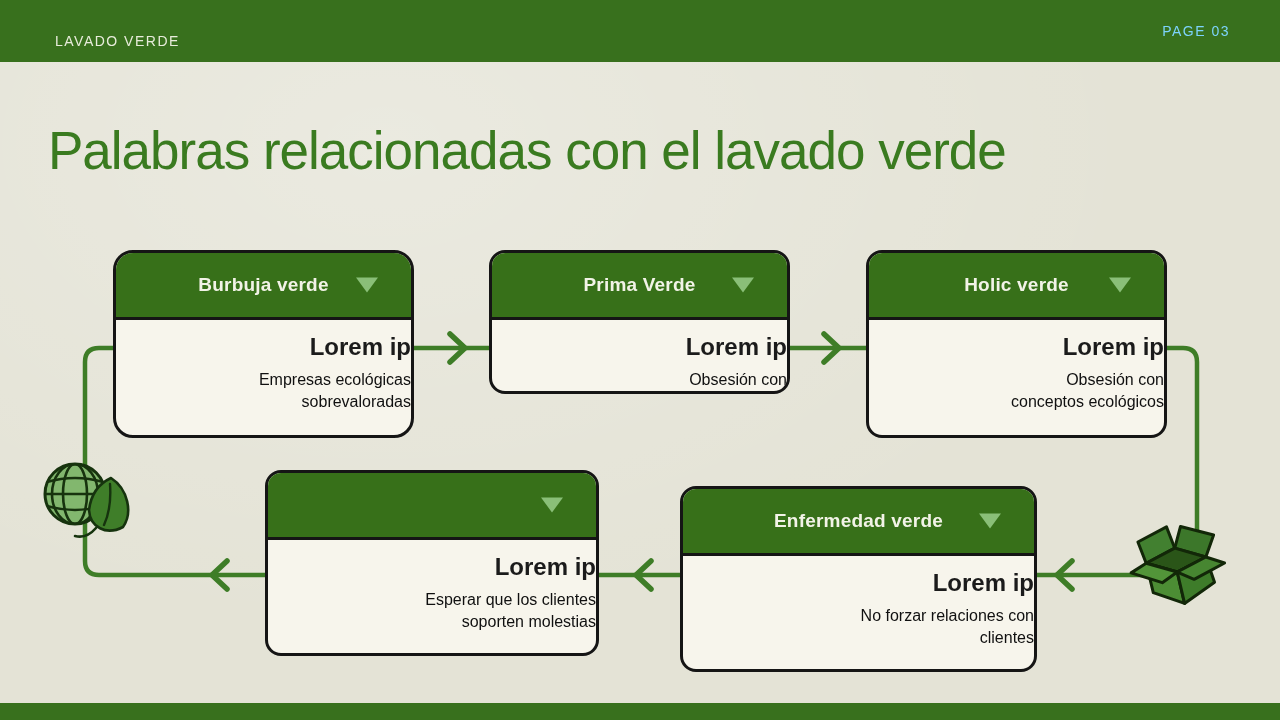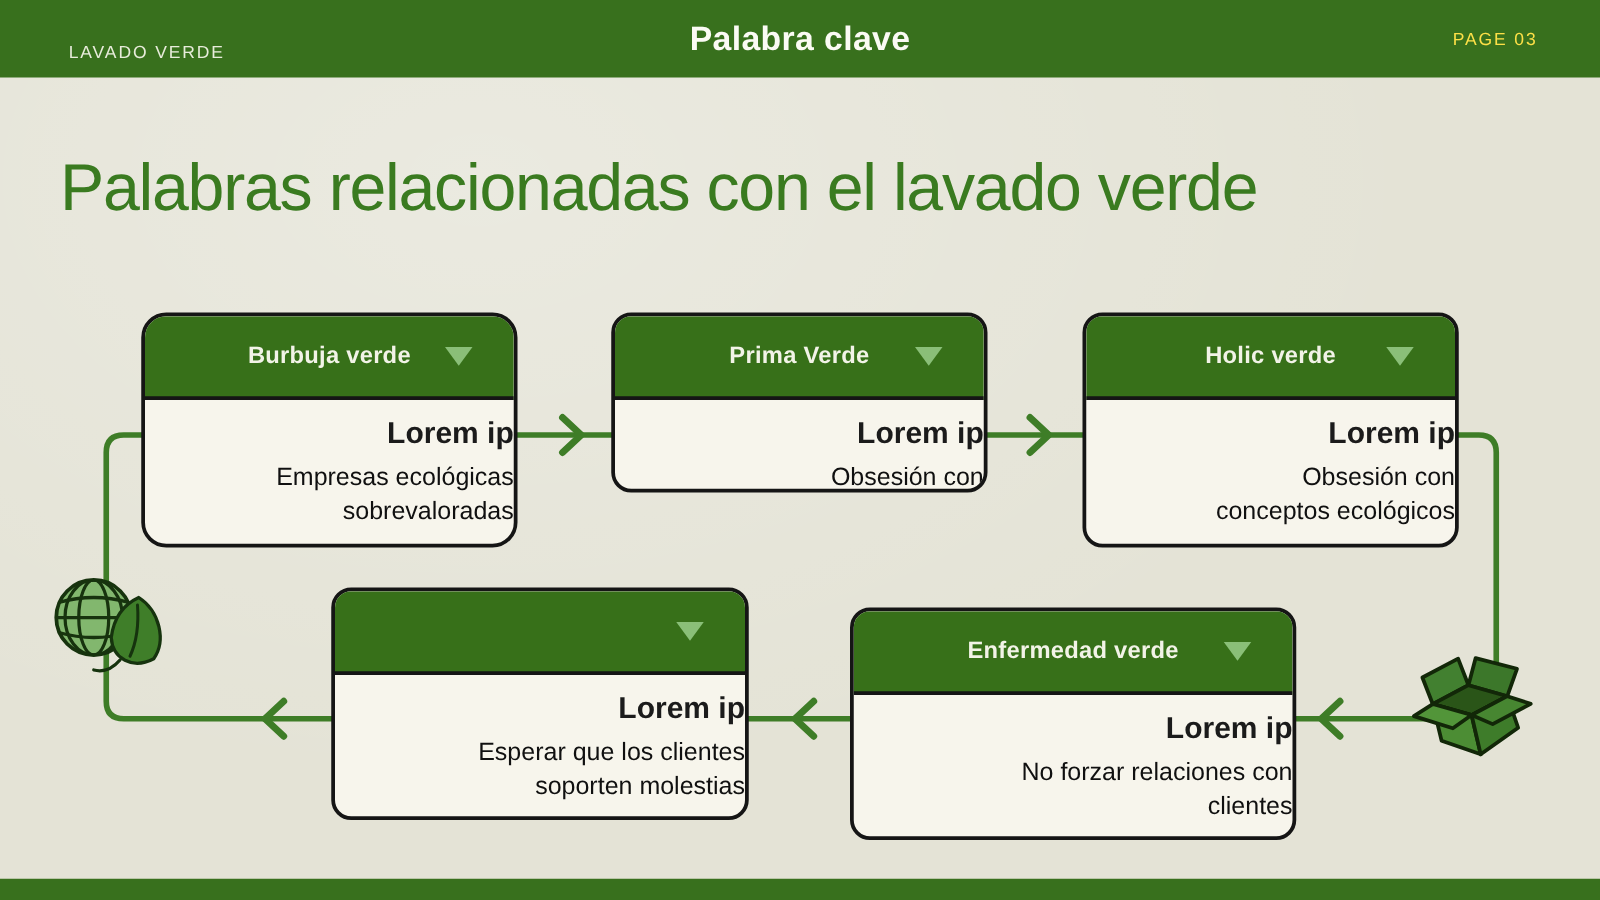--- a/index.html
+++ b/index.html
@@ -16,21 +16,21 @@
   }
   .topbar-brand{
     position:absolute; left:55px; color:#e8ecdb; font-size:14px;
     letter-spacing:1.5px; font-weight:400;margin-top:19px;
   }
   .topbar-title{
     position:absolute; left:0; right:0; text-align:center; color:#fbfbf4;
     font-size:27px; font-weight:bold; letter-spacing:.3px;
   }
   .topbar-page{
-    position:absolute; right:50px; color:#fde047; font-size:14px; letter-spacing:1.5px;
+    position:absolute; right:50px; color:#7dd3fc; font-size:14px; letter-spacing:1.5px;
   }
   .bottombar{
     position:absolute; left:0; bottom:0; width:1280px; height:17px; background:#38701d;
   }
   
   .heading{
     position:absolute; left:48px; top:122px; margin:0; width:1200px;
     color:#3a7b20; font-size:53px; font-weight:normal; letter-spacing:-1px; line-height:1.1;
   }
   
@@ -48,33 +48,32 @@
   .card-c4{ left:265px; top:470px; width:334px; height:186px; }
   .card-c5{ left:680px; top:486px; width:357px; height:186px; }
   .card-header{
     height:64px; background:#377019; border-bottom:3px solid #151515;
     display:flex; align-items:center; justify-content:center; position:relative;
   }
   .card-title{ color:#f2f3e7; font-weight:bold; font-size:19px; letter-spacing:.2px; }
   .tri{ position:absolute; right:32px; top:50%; transform:translateY(-50%); display:block; }
   .card-body{ text-align:right; padding-top:13px; }
   .card-lorem{ font-size:24px; font-weight:bold; color:#1b1b1b; margin-bottom:8px; }
-  .card-desc{ font-size:20px; color:#101010; line-height:1.35; white-space:pre-line; }
+  .card-desc{ font-size:16px; color:#101010; line-height:1.35; white-space:pre-line; }
   
   .globe-wrap{ position:absolute; left:40px; top:456px; }
   .box-wrap{ position:absolute; left:1126px; top:512px; transform:rotate(-6deg); }
 </style>
 </head>
 <body>
 
 <div class="slide">
 
   <header class="topbar">
     <span class="topbar-brand">LAVADO VERDE</span>
-    <span class="topbar-title">Palabra clave</span>
     <span class="topbar-page">PAGE 03</span>
   </header>
 
   <h1 class="heading">Palabras relacionadas con el lavado verde</h1>
 
   <svg class="connectors" width="1280" height="720" viewBox="0 0 1280 720">
     <path class="flowline" d="M 114 348 L 99 348 Q 85 348 85 362 L 85 561 Q 85 575 99 575 L 266 575"></path>
     <path class="flowline" d="M 413 348 L 490 348"></path>
     <path class="flowline" d="M 789 348 L 867 348"></path>
     <path class="flowline" d="M 1166 348 L 1183 348 Q 1197 348 1197 362 L 1197 561 Q 1197 575 1183 575 L 1012 575"></path>

